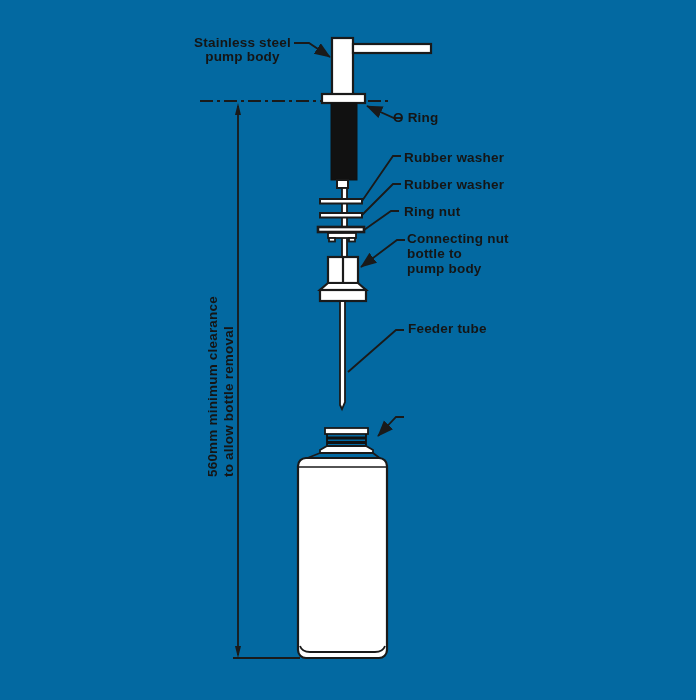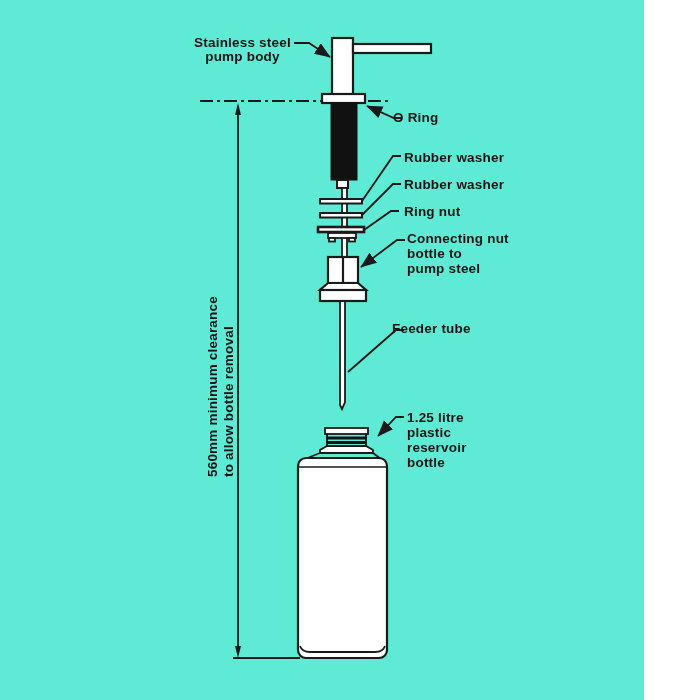--- a/index.html
+++ b/index.html
@@ -1,17 +1,17 @@
 <!DOCTYPE html>
 <html><head>
 <meta charset="utf-8">
 <style>
   html,body{margin:0;padding:0;background:#fff;}
   #stage{
-    position:relative;width:644px;height:700px;background:#5eead4;
+    position:relative;width:696px;height:700px;background:#0369a1;
     font-family:"Liberation Sans", sans-serif;overflow:hidden;
   }
   #lineart{position:absolute;left:0;top:0;}
   .lbl{
     position:absolute;color:#151515;font-size:13.5px;line-height:15px;
     white-space:pre-line;letter-spacing:.2px;font-weight:600;
   }
   #pump-body-label{text-align:center;line-height:14px;}
   #clearance-label{
     width:220px;height:34px;transform:rotate(-90deg);
@@ -100,25 +100,21 @@
   <div class="lbl" style="left:393px;top:110px;">O Ring</div>
 
   <div class="lbl" style="left:404px;top:150px;">Rubber washer</div>
 
   <div class="lbl" style="left:404px;top:177px;">Rubber washer</div>
 
   <div class="lbl" style="left:404px;top:204px;">Ring nut</div>
 
   <div class="lbl" style="left:407px;top:231px;">Connecting nut
 bottle to
-pump steel</div>
+pump body</div>
 
-  <div class="lbl" style="left:392px;top:321px;">Feeder tube</div>
+  <div class="lbl" style="left:408px;top:321px;">Feeder tube</div>
 
-  <div class="lbl" style="left:407px;top:410px;">1.25 litre
-plastic
-reservoir
-bottle</div>
 
   <div class="lbl" id="clearance-label" style="left:112px;top:350px;">560mm minimum clearance
 to allow bottle removal</div>
 
 </div>
 
 </body></html>

